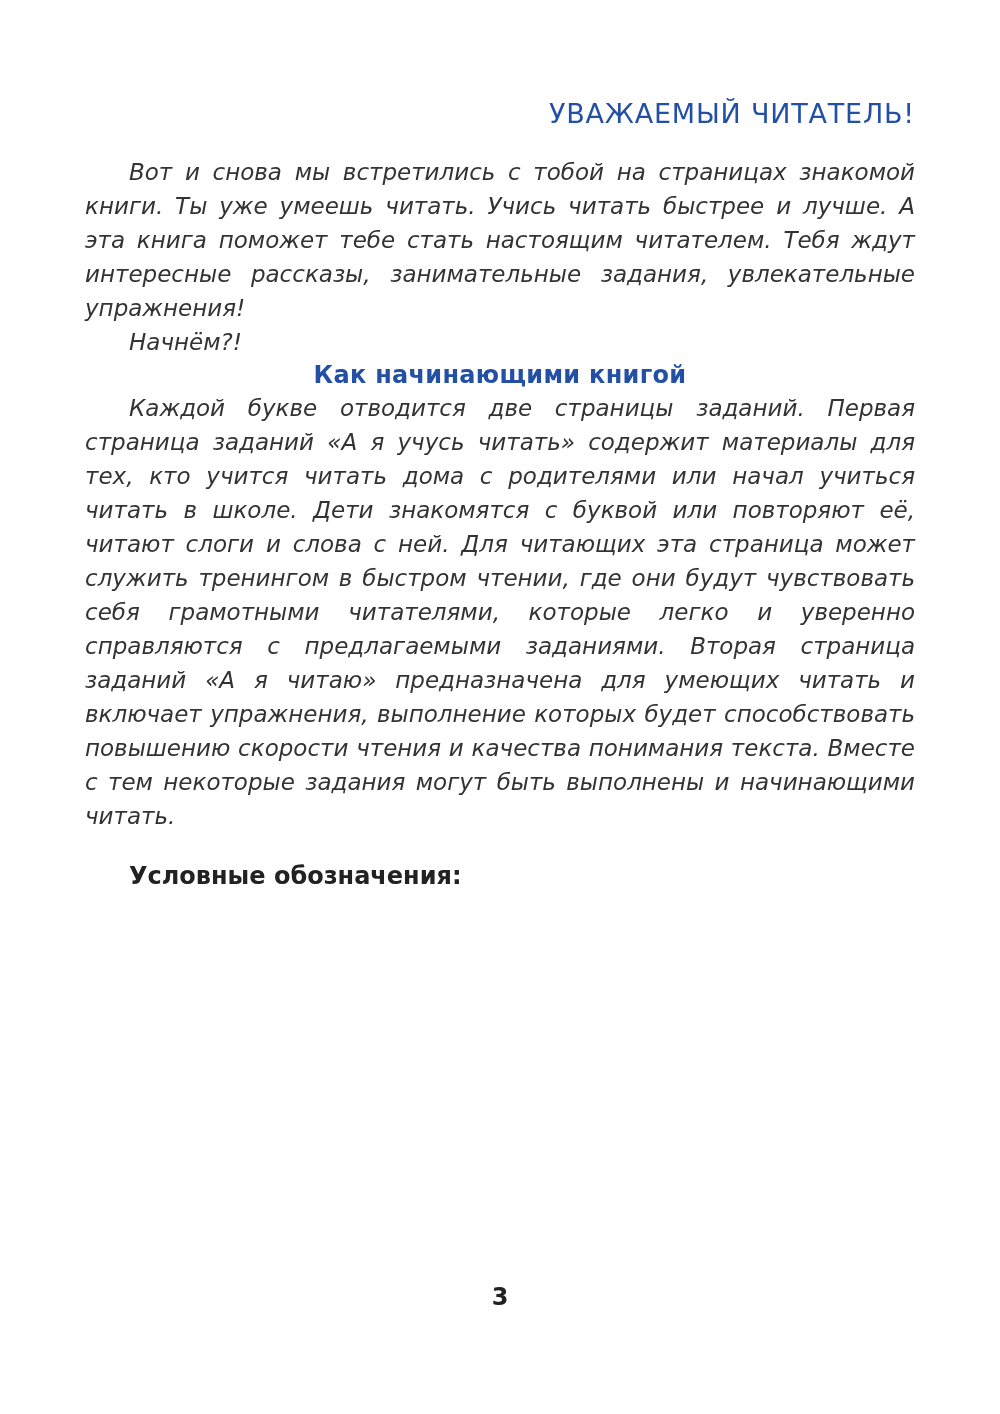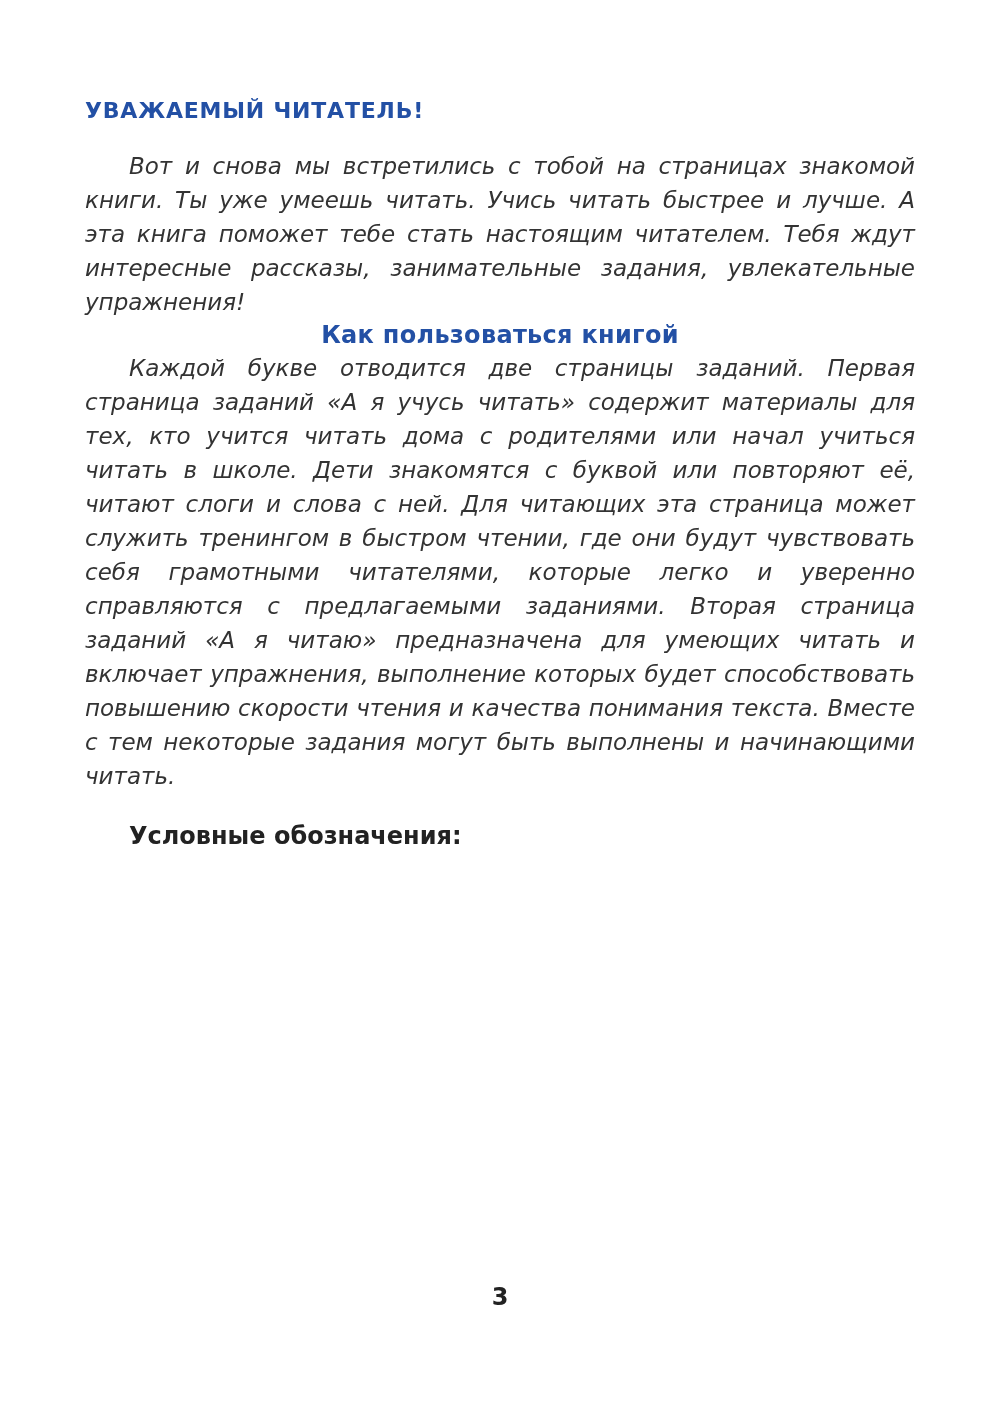--- a/index.html
+++ b/index.html
@@ -19,24 +19,24 @@
     height: 1414px;
     margin: 0 auto;
     background: #ffffff;
     color: var(--body-text, #333333);
     overflow: hidden;
   }
   .content {
     padding: 98px 85px 0 85px;
   }
   .doc-title {
-    text-align: left;
+    text-align: right;
     color: var(--heading-blue, #2350a5);
-    font-weight: bold;
-    font-size: 22px;
+    font-weight: normal;
+    font-size: 27px;
     letter-spacing: 0.8px;
     margin: 0 0 26px 0;
   }
   p.body-par {
     font-size: 23px;
     line-height: 34px;
     text-align: justify;
     text-indent: 44px;
     margin: 0;
     font-weight: 500;
@@ -94,22 +94,23 @@
 </head>
 <body>
 
 <div class="page">
   <div class="content">
 
     <h1 class="doc-title">УВАЖАЕМЫЙ ЧИТАТЕЛЬ!</h1>
 
     <p class="body-par">Вот и снова мы встретились с тобой на страницах знакомой книги. Ты уже умеешь читать. Учись читать быстрее и лучше. А эта книга поможет тебе стать настоящим читателем. Тебя ждут интересные рассказы, занимательные задания, увлекательные упражнения!</p>
 
+    <p class="body-par no-justify">Начнём?!</p>
 
-    <h2 class="section-title">Как пользоваться книгой</h2>
+    <h2 class="section-title">Как начинающими книгой</h2>
 
     <p class="body-par">Каждой букве отводится две страницы заданий. Первая страница заданий «А я учусь читать» содержит материалы для тех, кто учится читать дома с родителями или начал учиться читать в школе. Дети знакомятся с буквой или повторяют её, читают слоги и слова с ней. Для читающих эта страница может служить тренингом в быстром чтении, где они будут чувствовать себя грамотными читателями, которые легко и уверенно справляются с предлагаемыми заданиями. Вторая страница заданий «А я читаю» предназначена для умеющих читать и включает упражнения, выполнение которых будет способствовать повышению скорости чтения и качества понимания текста. Вместе с тем некоторые задания могут быть выполнены и начинающими читать.</p>
 
     <p class="legend-heading">Условные обозначения:</p>
 
 
   </div>
 
   <div class="page-number">3</div>
 </div>

